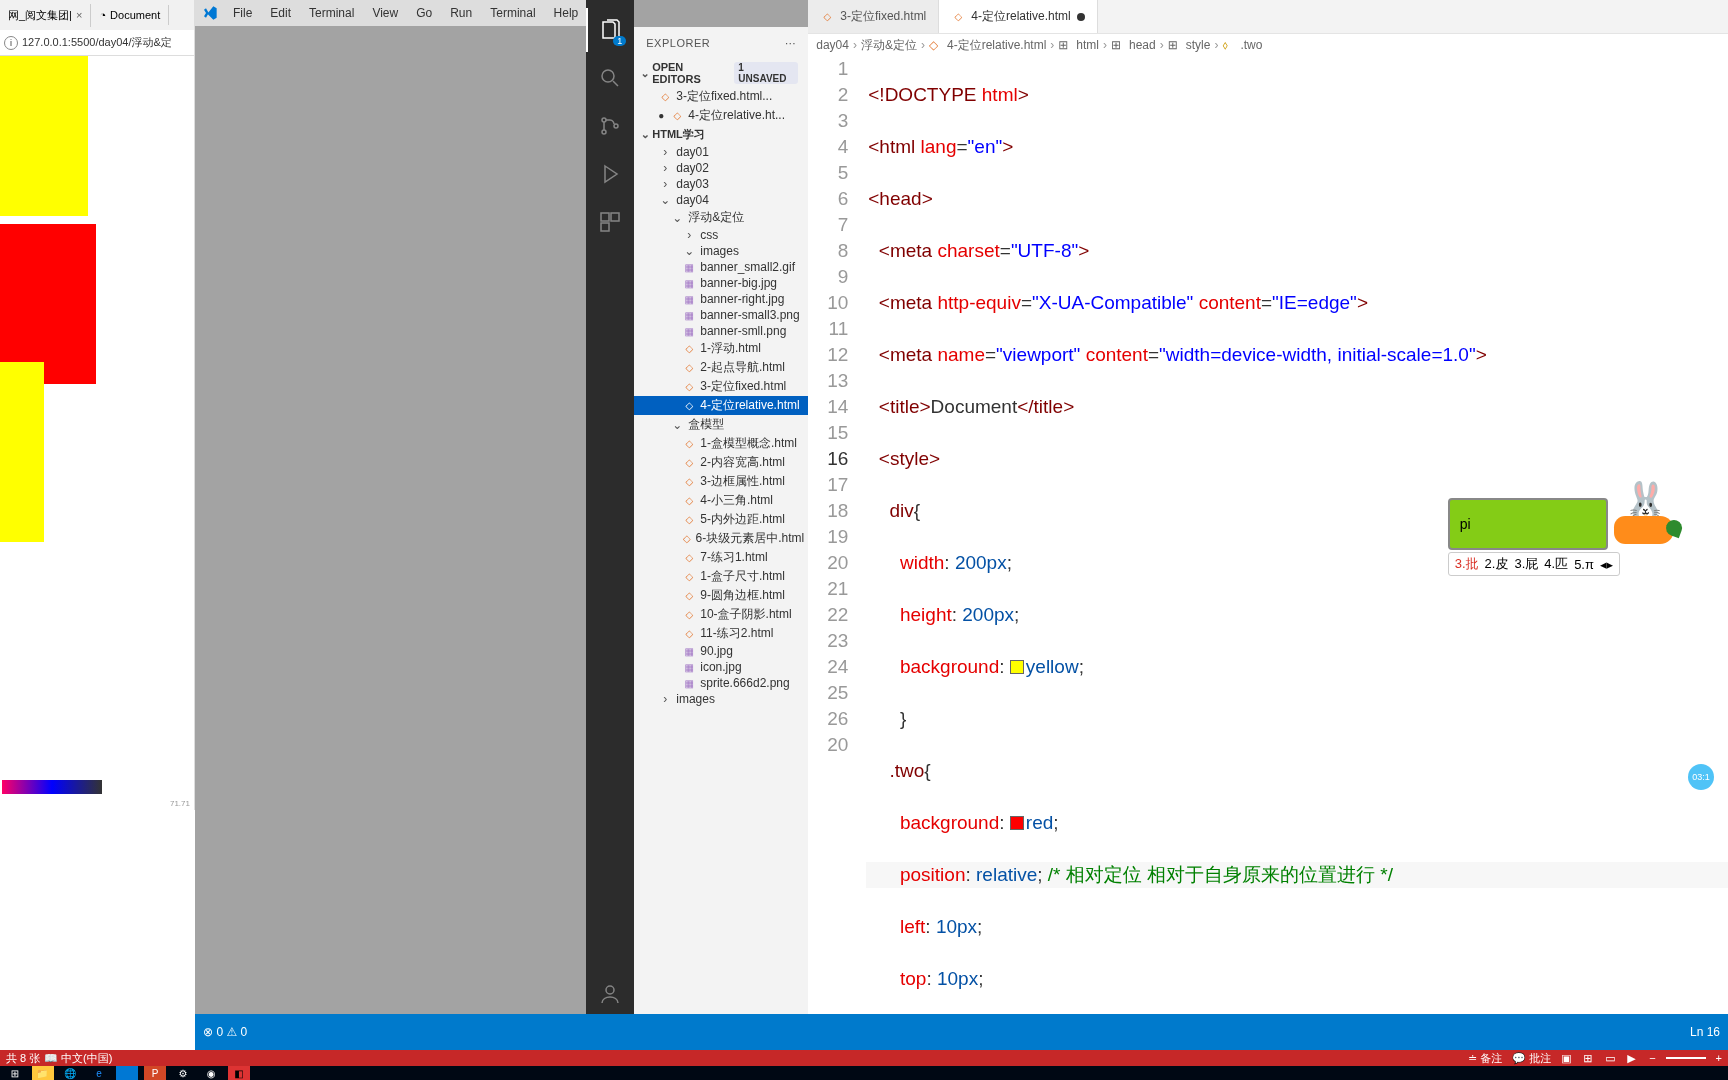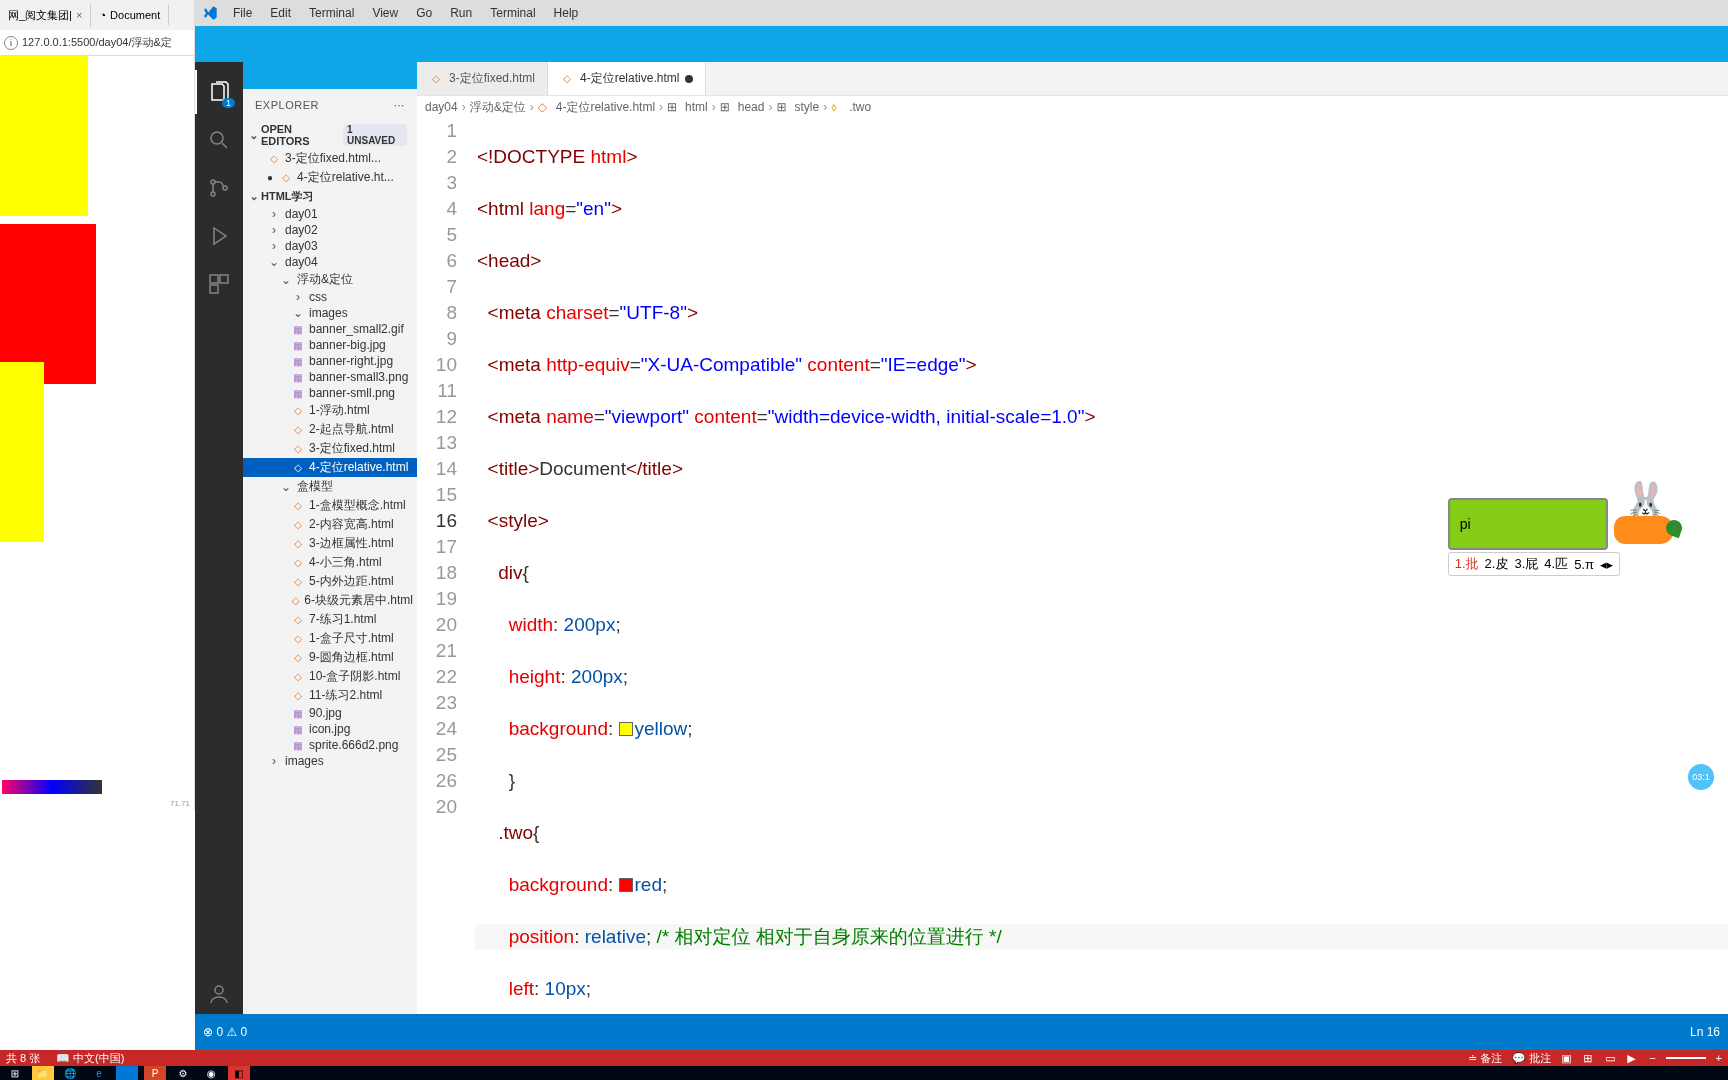--- a/index.html
+++ b/index.html
@@ -14,21 +14,21 @@
 .addr-icon { width: 14px; height: 14px; border: 1px solid #888; border-radius: 50%; margin-right: 4px; display: flex; align-items: center; justify-content: center; font-size: 9px; }
 .preview-area { padding: 0; position: relative; }
 .yellow-box1 { width: 88px; height: 160px; background: yellow; margin-left: 0; }
 .red-box { width: 96px; height: 160px; background: red; margin-left: 0; margin-top: 8px; }
 .yellow-box2 { width: 44px; height: 180px; background: yellow; margin-left: 0; margin-top: -22px; }
 .thumbnails { position: absolute; bottom: 14px; left: 2px; width: 130px; font-size: 8px; color: #1a73e8; }
 .thumb-img { width: 100px; height: 14px; background: linear-gradient(90deg,#f06,#00f,#333); margin-bottom: 2px; }
 .zoom-label { position: absolute; bottom: 2px; right: 4px; font-size: 8px; color: #999; }
 
 
-.vscode { position: absolute; left: 195px; top: 0; right: 0; bottom: 0; display: flex; flex-direction: column; background: #0ea5e9; gap: 36px; }
+.vscode { position: absolute; left: 195px; top: 0; right: 0; bottom: 0; display: flex; flex-direction: row; background: #a3a3a3; }
 .title-bar { height: 26px; background: #dddddd; display: flex; align-items: center; font-size: 12px; color: #333; }
 .vs-logo { width: 18px; height: 18px; margin: 0 6px; color: #0078d4; display: flex; align-items: center; justify-content: center; }
 .menu-bar { display: flex; gap: 2px; }
 .menu-item { padding: 2px 8px; cursor: pointer; font-size: 12px; color: #333; }
 .title-center { flex: 1; text-align: center; font-size: 12px; color: #333; }
 
 .vs-body { flex: 1; display: flex; min-height: 0; }
 .activity-bar { width: 48px; background: #2c2c2c; display: flex; flex-direction: column; align-items: center; padding-top: 8px; gap: 4px; }
 .act-icon { width: 48px; height: 44px; display: flex; align-items: center; justify-content: center; color: #858585; cursor: pointer; position: relative; }
 .act-icon.active { color: #fff; border-left: 2px solid #fff; }
@@ -88,21 +88,21 @@
 .rabbit { position: absolute; right: -48px; top: -18px; font-size: 36px; }
 .carrot { position: absolute; right: -54px; top: 18px; width: 60px; height: 28px; background: #ff8c1a; border-radius: 16px 20px 20px 16px; }
 .carrot::after { content:""; position:absolute; right:-8px; top:4px; width:16px; height:16px; background:#2e8b2e; border-radius:50% 50% 0 50%; transform:rotate(20deg); }
 
 
 .status-bar { position: absolute; left: 195px; right: 0; bottom: 30px; height: 36px; background: #007acc; color: #fff; display: flex; align-items: center; font-size: 12px; padding: 0 8px; gap: 10px; }
 .status-right { margin-left: auto; }
 
 
 .red-strip { position: absolute; left: 0; right: 0; bottom: 14px; height: 16px; background: #c62828; color: #fff; font-size: 11px; display: flex; align-items: center; padding: 0 6px; gap: 12px; }
-.red-left { display: flex; gap: 16px; align-items: center; }
+.red-left { display: flex; gap: 4px; align-items: center; }
 .red-right { margin-left: auto; display: flex; gap: 10px; align-items: center; }
 .tiny-ico { width: 12px; height: 12px; display: inline-block; }
 
 
 .taskbar { position: absolute; left: 0; right: 0; bottom: 0; height: 14px; background: #000814; display: flex; align-items: flex-end; padding: 0 4px; gap: 6px; }
 .task-ico { width: 22px; height: 14px; display: flex; align-items: center; justify-content: center; font-size: 10px; }
 
 
 .timer-badge { position: absolute; right: 14px; top: 764px; width: 26px; height: 26px; border-radius: 50%; background: #4fc3f7; color: #fff; font-size: 9px; display: flex; align-items: center; justify-content: center; }
 </style>
@@ -457,21 +457,21 @@
   </div>
 </div>
 
 <div class="ime-box">
   <div style="position:relative">
     <input class="ime-input" value="pi" style="">
     <div class="rabbit">🐰</div>
     <div class="carrot"></div>
   </div>
   <div class="ime-cands">
-    <span class="ime-cand">1.批</span>
+    <span class="ime-cand">3.批</span>
     <span class="ime-cand">2.皮</span>
     <span class="ime-cand">3.屁</span>
     <span class="ime-cand">4.匹</span>
     <span class="ime-cand">5.π</span>
     <span>◂▸</span>
   </div>
 </div>
 
 <div class="timer-badge">03:1</div>
 

